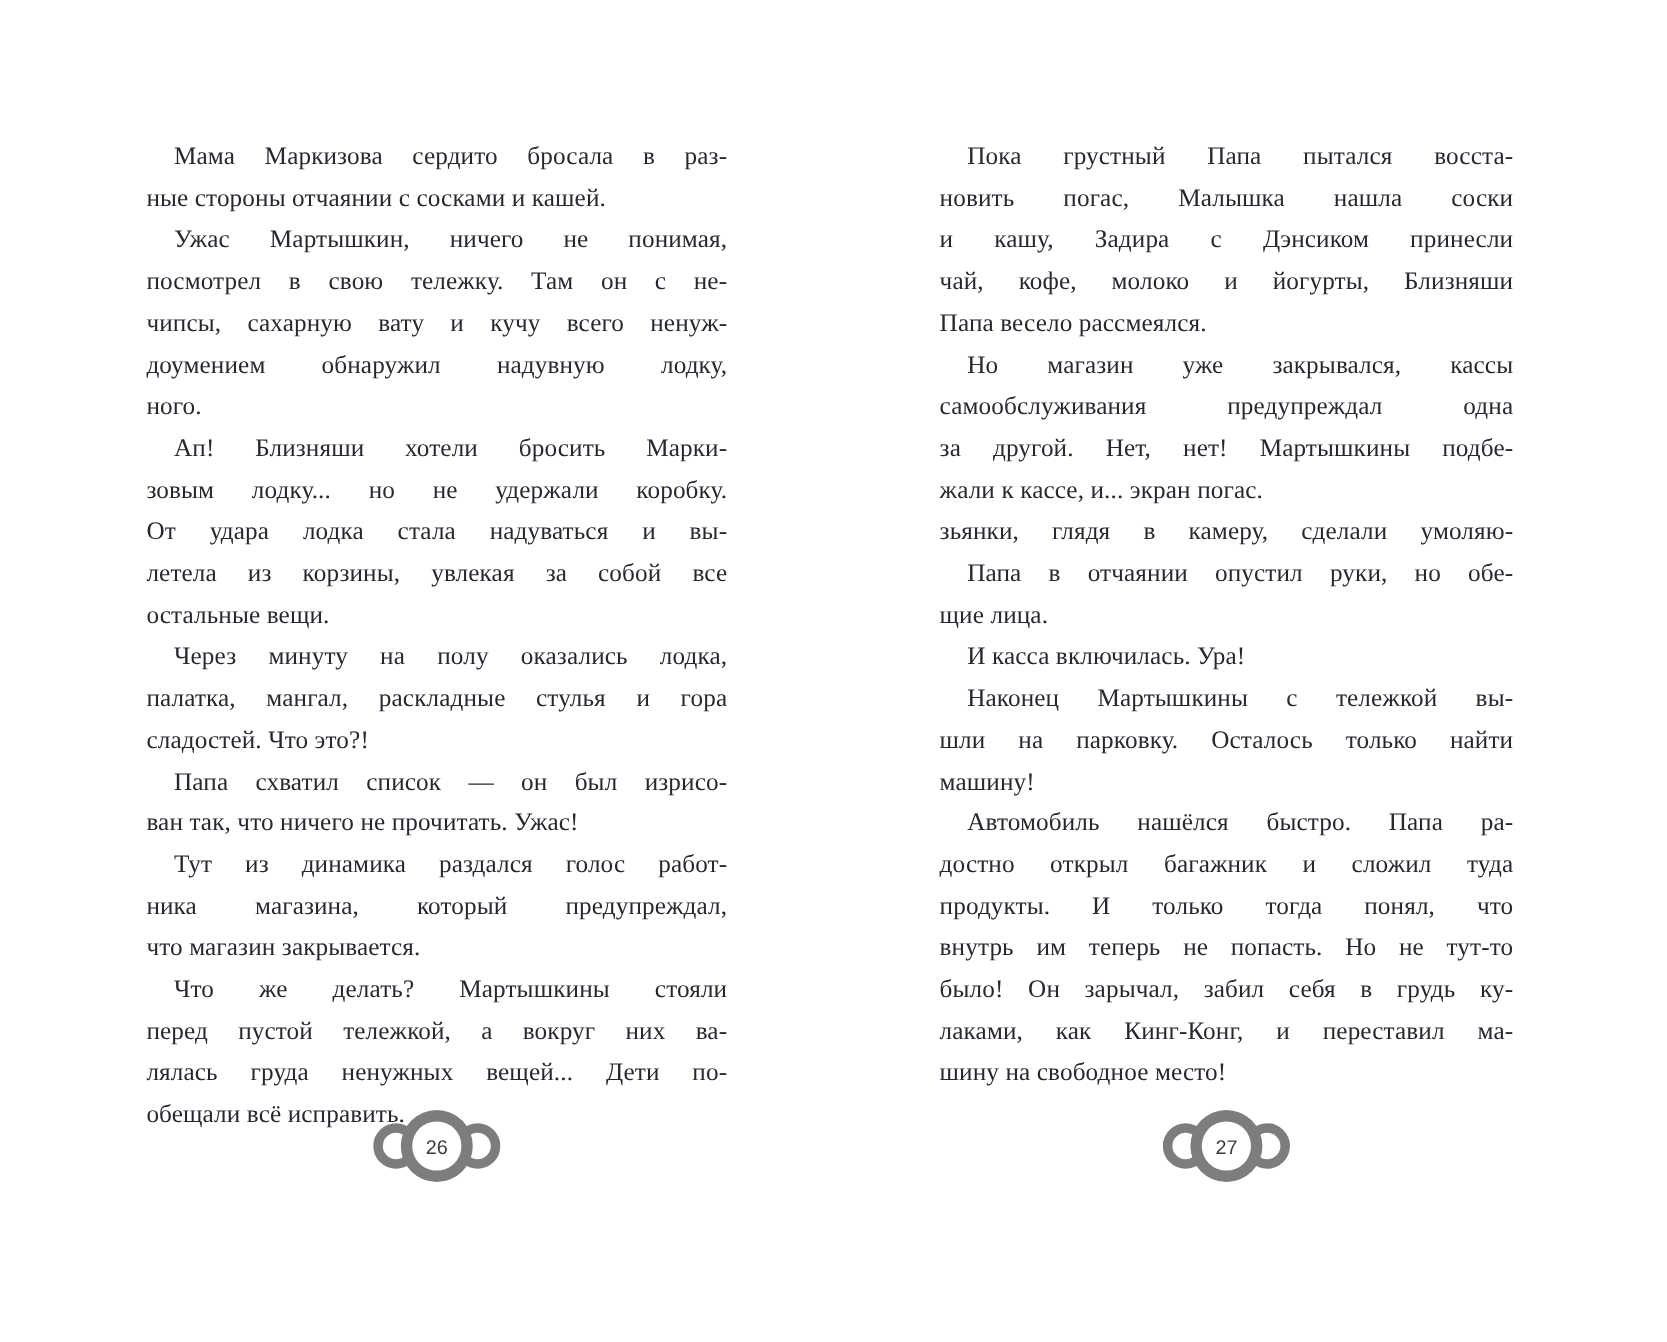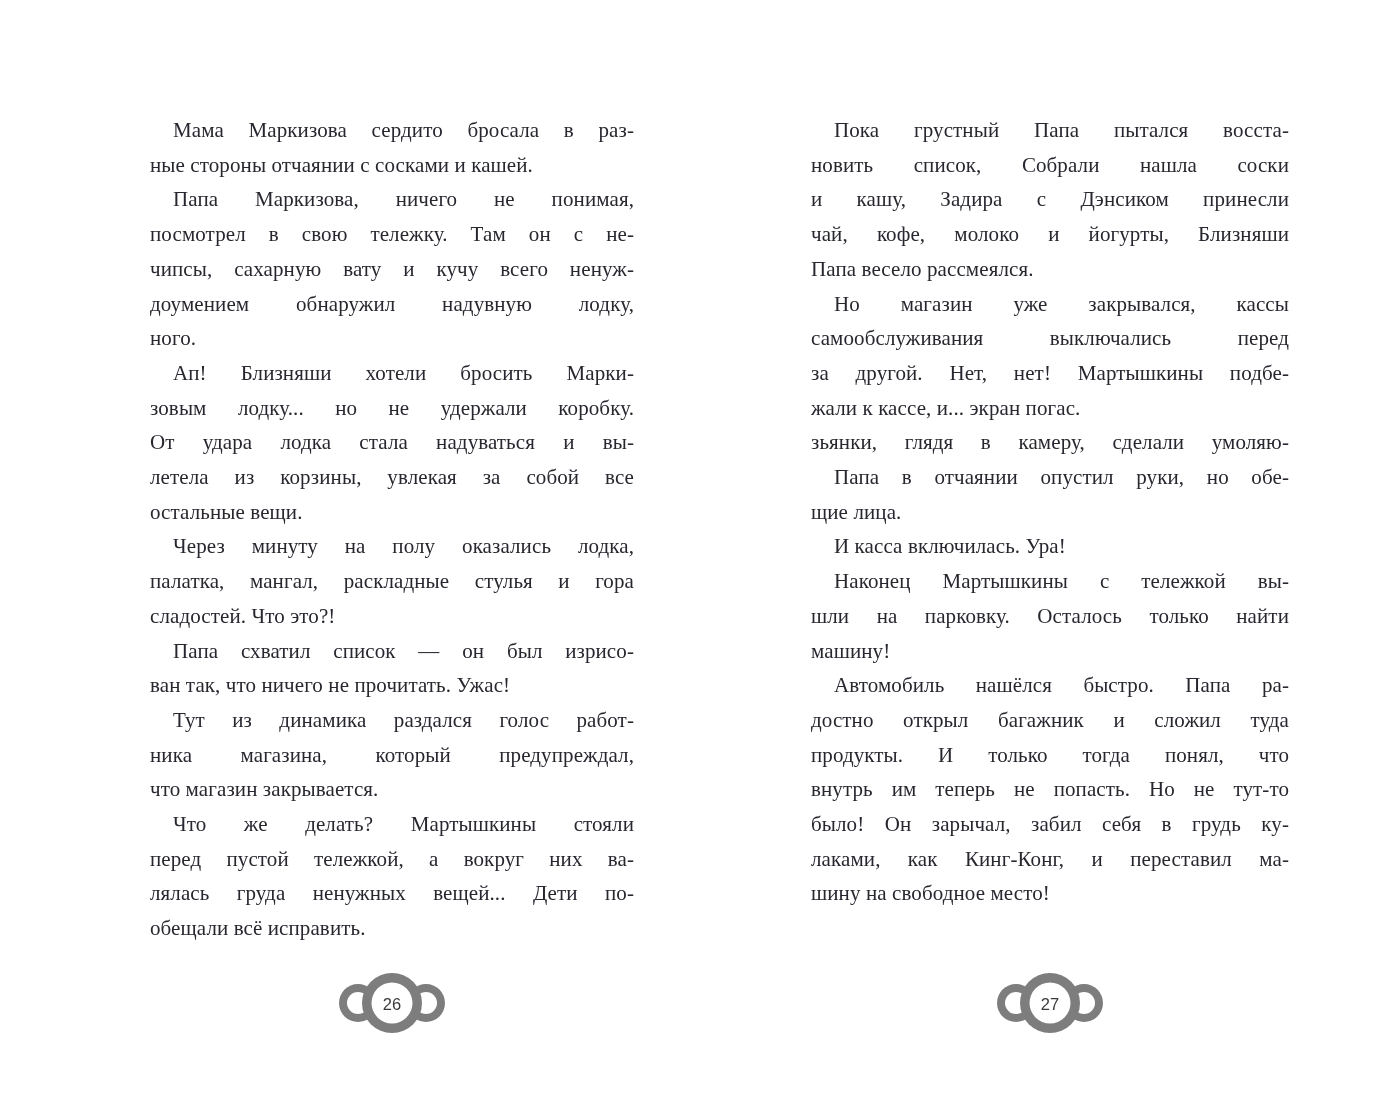--- a/index.html
+++ b/index.html
@@ -3,37 +3,37 @@
 <meta charset="utf-8">
 <style>
   html, body { margin: 0; padding: 0; }
   body {
     width: 1389px; height: 1118px;
     position: relative;
     background: #ffffff;
     font-family: "Liberation Serif", "DejaVu Serif", serif;
     overflow: hidden;
   }
-  .page { position: absolute; top: 0; height: 1101px; margin-left: 28px; }
+  .page { position: absolute; top: 0; height: 1101px; }
   .page-left  { left: 122px; width: 484px; }
   .page-right { left: 783px; width: 478px; }
   .text-block { position: absolute; top: 113px; left: 0; right: 0; }
   .line {
     font-size: 21px;
     line-height: 34.7px;
     color: #27272f;
     text-align: justify;
     text-align-last: justify;
     letter-spacing: 0.1px;
   }
   .line.first { padding-left: 23px; }
   .line.last  { text-align-last: left; }
   .page-footer {
     position: absolute;
-    top: 972px; left: 50%;
+    top: 924px; left: 50%;
     transform: translateX(-50%);
     width: 106px; height: 62px;
   }
   .page-footer svg { display: block; }
   .ornament-number {
     font-family: "Liberation Sans", "DejaVu Sans", sans-serif;
     font-size: 16.5px;
     fill: #3a3a3a;
   }
 </style>
@@ -42,21 +42,21 @@
 
 <main>
 
   <section class="page page-left">
     <div class="text-block">
         <div>
           <div class="line first">Мама Маркизова сердито бросала в раз-</div>
           <div class="line last">ные стороны отчаянии с сосками и кашей.</div>
         </div>
         <div>
-          <div class="line first">Папа Маркизова, ничего не понимая,</div>
+          <div class="line first">Ужас Мартышкин, ничего не понимая,</div>
           <div class="line">посмотрел в свою тележку. Там он с не-</div>
           <div class="line">чипсы, сахарную вату и кучу всего ненуж-</div>
           <div class="line">доумением обнаружил надувную лодку,</div>
           <div class="line last">ного.</div>
         </div>
         <div>
           <div class="line first">Ап! Близняши хотели бросить Марки-</div>
           <div class="line">зовым лодку... но не удержали коробку.</div>
           <div class="line">От удара лодка стала надуваться и вы-</div>
           <div class="line">летела из корзины, увлекая за собой все</div>
@@ -95,28 +95,28 @@
         </g>
         <text class="ornament-number" x="53" y="37.5" text-anchor="middle">26</text>
       </svg>
     </div>
   </section>
 
   <section class="page page-right">
     <div class="text-block">
         <div>
           <div class="line first">Пока грустный Папа пытался восста-</div>
-          <div class="line">новить список, Собрали нашла соски</div>
+          <div class="line">новить погас, Малышка нашла соски</div>
           <div class="line">и кашу, Задира с Дэнсиком принесли</div>
           <div class="line">чай, кофе, молоко и йогурты, Близняши</div>
           <div class="line last">Папа весело рассмеялся.</div>
         </div>
         <div>
           <div class="line first">Но магазин уже закрывался, кассы</div>
-          <div class="line">самообслуживания выключались перед</div>
+          <div class="line">самообслуживания предупреждал одна</div>
           <div class="line">за другой. Нет, нет! Мартышкины подбе-</div>
           <div class="line last">жали к кассе, и... экран погас.</div>
         </div>
         <div>
           <div class="line">зьянки, глядя в камеру, сделали умоляю-</div>
           <div class="line first">Папа в отчаянии опустил руки, но обе-</div>
           <div class="line last">щие лица.</div>
         </div>
         <div>
           <div class="line first last">И касса включилась. Ура!</div>

